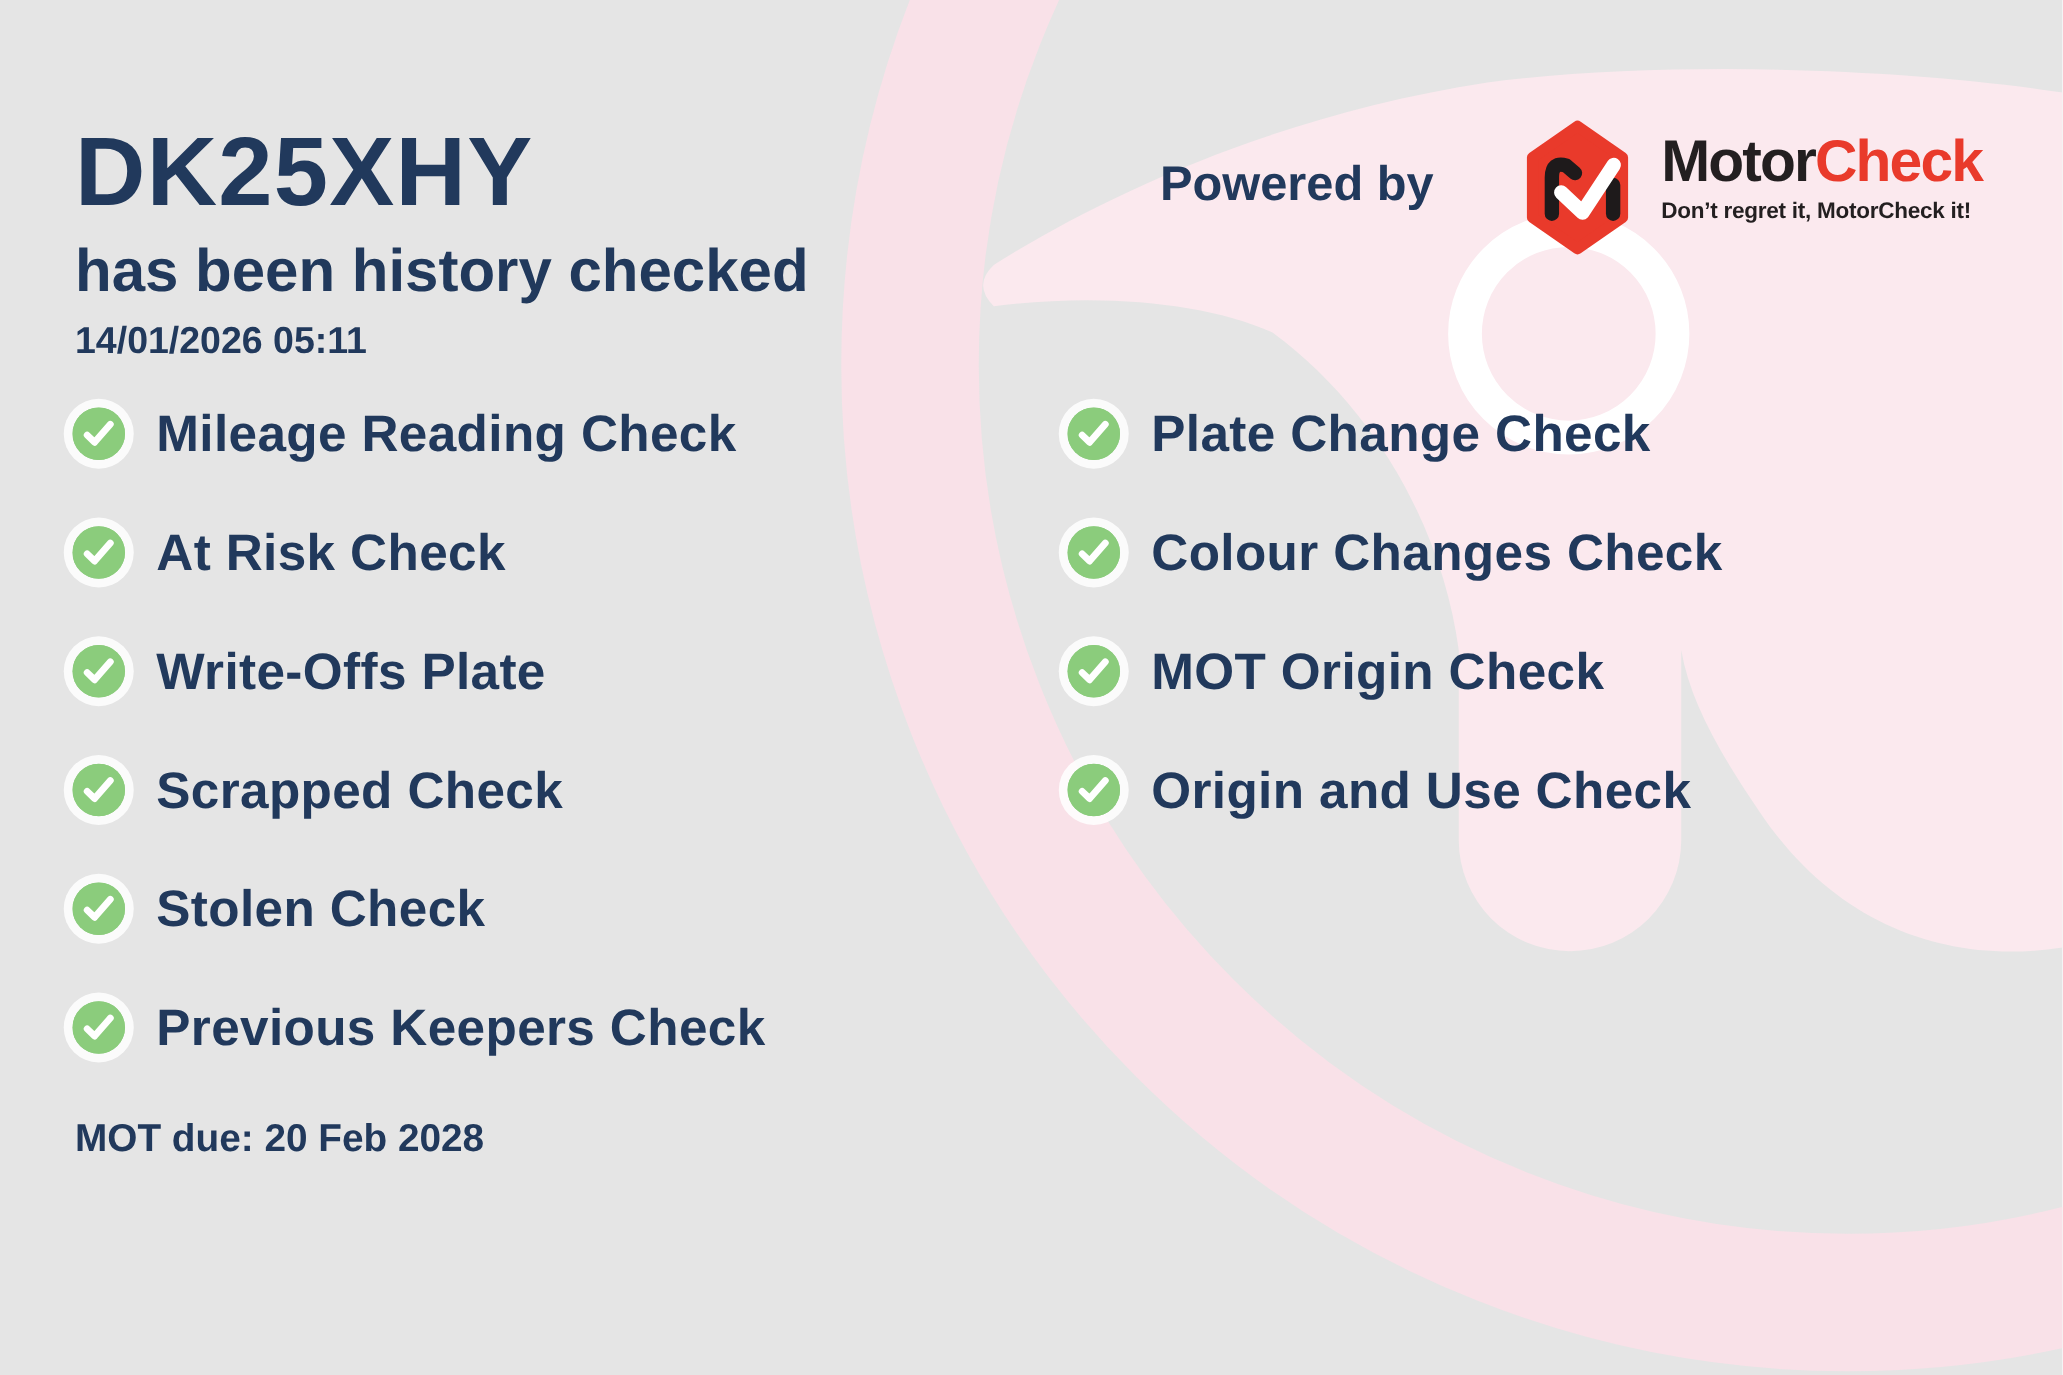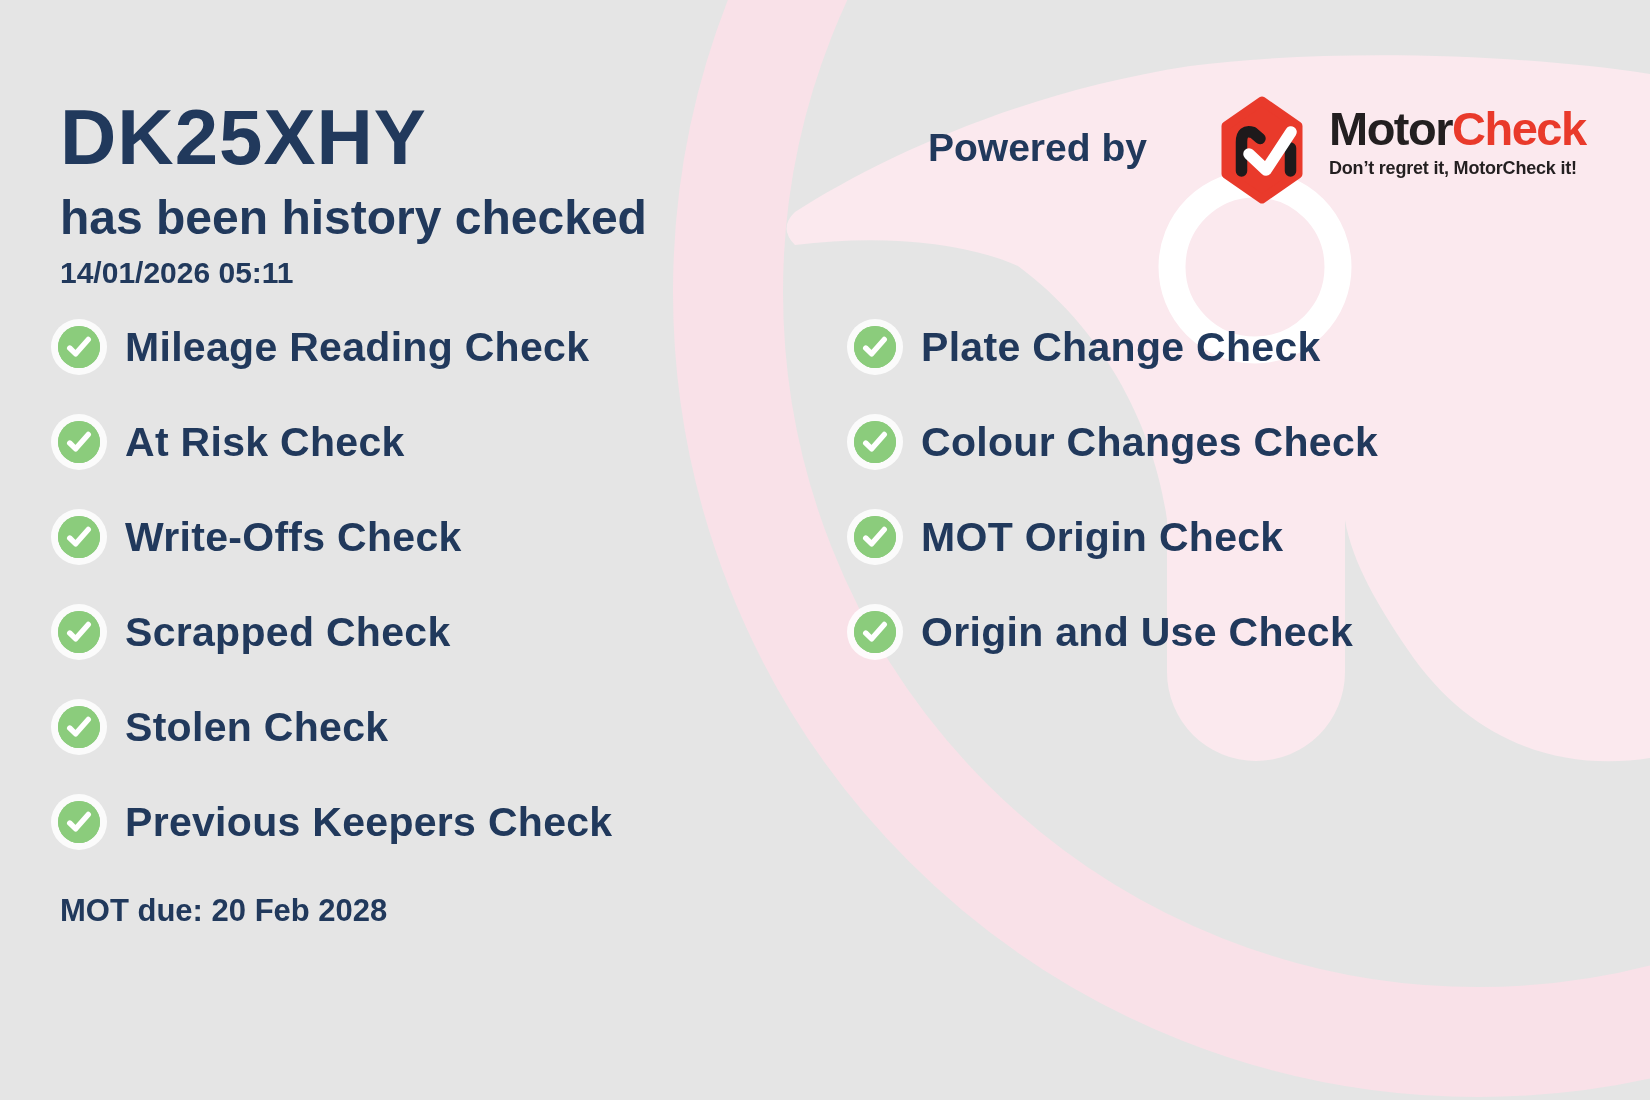--- a/index.html
+++ b/index.html
@@ -101,21 +101,21 @@
         </span>
       <span class="lbl">At Risk Check</span>
     </div>
     <div class="row">
       <span class="tick">
           <svg viewBox="0 0 24 24">
             <circle cx="12" cy="12" r="12" fill="#8bcc7c"></circle>
             <path d="M6.7 12.6l3.4 3.3 7.2-8.2" fill="none" stroke="#fff" stroke-width="3.1" stroke-linecap="round" stroke-linejoin="round"></path>
           </svg>
         </span>
-      <span class="lbl">Write-Offs Check</span>
+      <span class="lbl">Write-Offs Plate</span>
     </div>
     <div class="row">
       <span class="tick">
           <svg viewBox="0 0 24 24">
             <circle cx="12" cy="12" r="12" fill="#8bcc7c"></circle>
             <path d="M6.7 12.6l3.4 3.3 7.2-8.2" fill="none" stroke="#fff" stroke-width="3.1" stroke-linecap="round" stroke-linejoin="round"></path>
           </svg>
         </span>
       <span class="lbl">Scrapped Check</span>
     </div>

